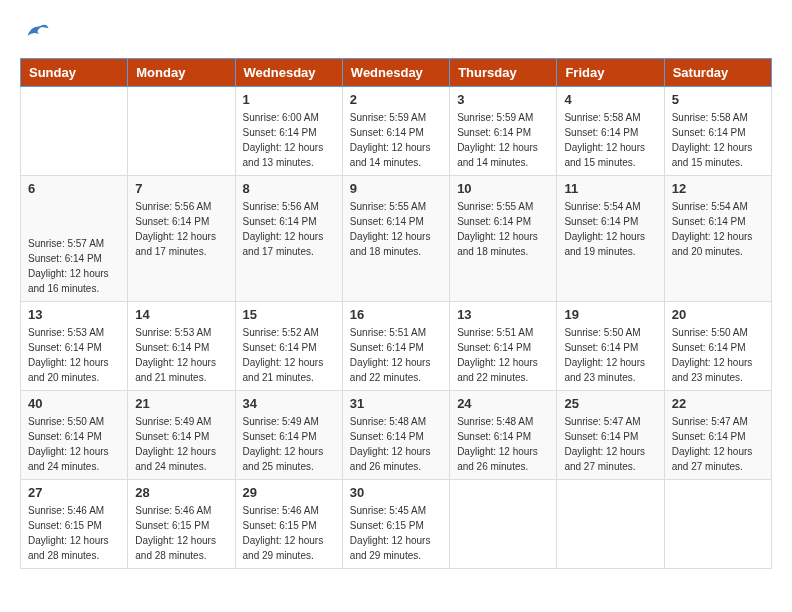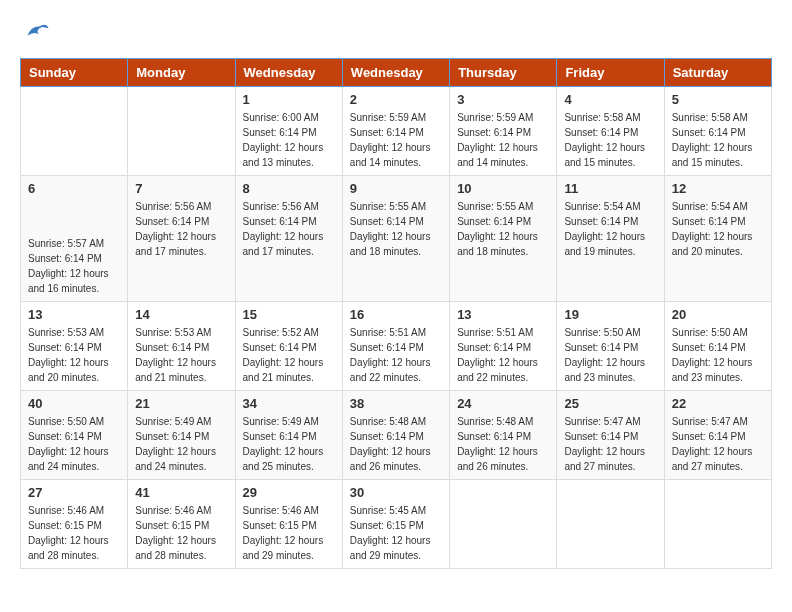--- a/index.html
+++ b/index.html
@@ -258,21 +258,21 @@
 Sunset: 6:14 PM
 Daylight: 12 hours and 24 minutes.</div>
         </td>
         <td>
           <span class="day-num">34</span>
           <div class="day-info" style="white-space: pre-line;">Sunrise: 5:49 AM
 Sunset: 6:14 PM
 Daylight: 12 hours and 25 minutes.</div>
         </td>
         <td>
-          <span class="day-num">38</span>
+          <span class="day-num">31</span>
           <div class="day-info" style="white-space: pre-line;">Sunrise: 5:48 AM
 Sunset: 6:14 PM
 Daylight: 12 hours and 26 minutes.</div>
         </td>
         <td>
           <span class="day-num">24</span>
           <div class="day-info" style="white-space: pre-line;">Sunrise: 5:48 AM
 Sunset: 6:14 PM
 Daylight: 12 hours and 26 minutes.</div>
         </td>
@@ -290,21 +290,21 @@
         </td>
       </tr>
       <tr>
         <td>
           <span class="day-num">27</span>
           <div class="day-info" style="white-space: pre-line;">Sunrise: 5:46 AM
 Sunset: 6:15 PM
 Daylight: 12 hours and 28 minutes.</div>
         </td>
         <td>
-          <span class="day-num">41</span>
+          <span class="day-num">28</span>
           <div class="day-info" style="white-space: pre-line;">Sunrise: 5:46 AM
 Sunset: 6:15 PM
 Daylight: 12 hours and 28 minutes.</div>
         </td>
         <td>
           <span class="day-num">29</span>
           <div class="day-info" style="white-space: pre-line;">Sunrise: 5:46 AM
 Sunset: 6:15 PM
 Daylight: 12 hours and 29 minutes.</div>
         </td>

